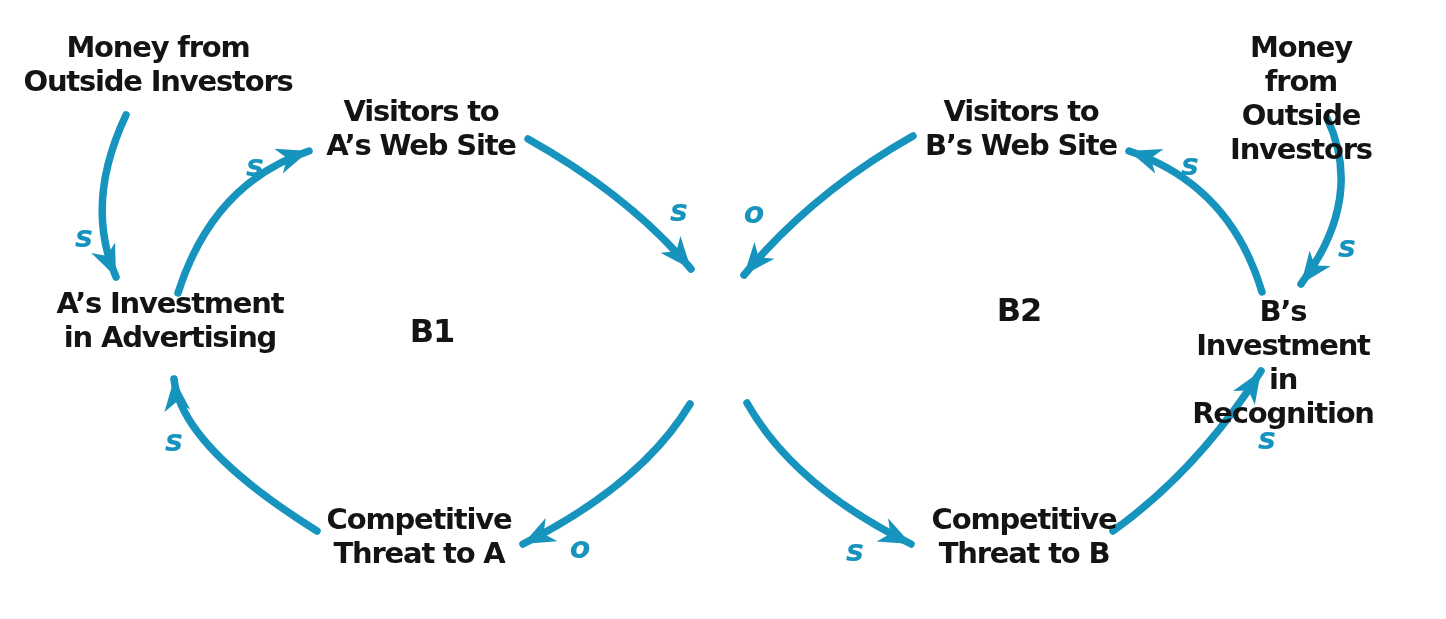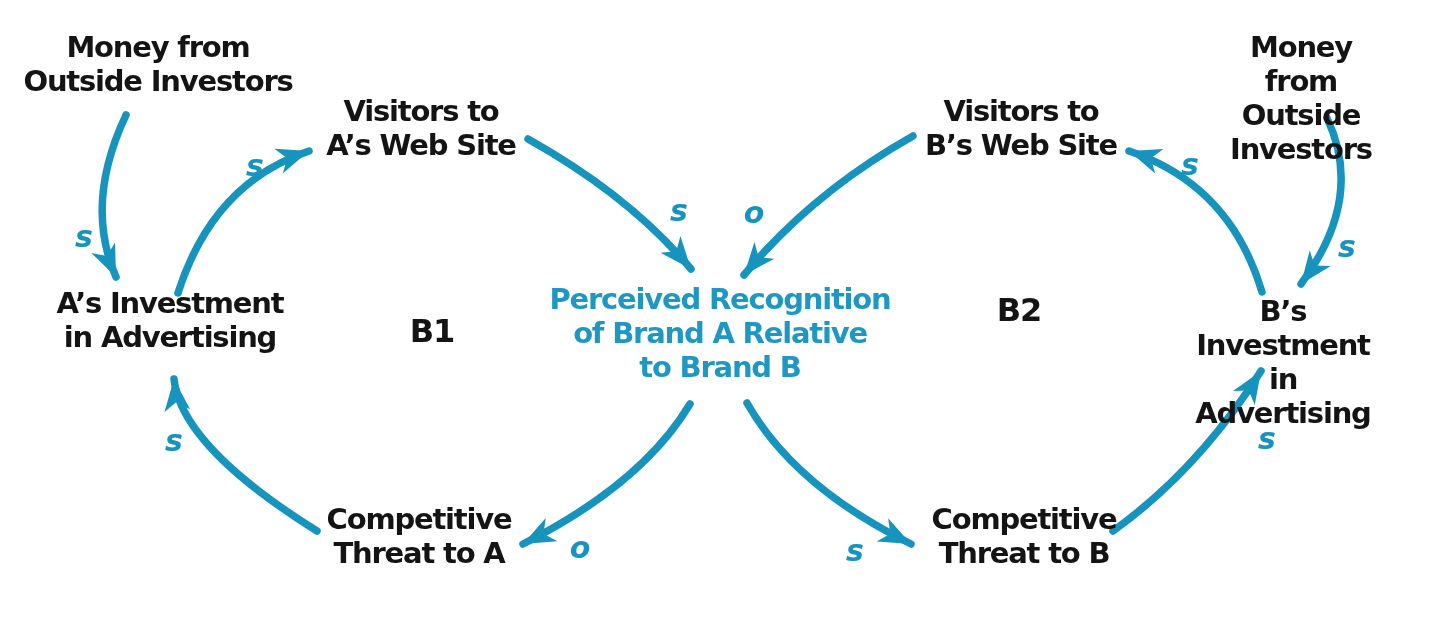--- a/index.html
+++ b/index.html
@@ -80,35 +80,32 @@
 
   <div class="node" style="left:158px; top:30px">Money from
 Outside Investors</div>
 
   <div class="node" style="left:421px; top:94px">Visitors to
 A’s Web Site</div>
 
   <div class="node" style="left:170px; top:286px">A’s Investment
 in Advertising</div>
 
-  <div class="node center-node" style="left:720px; top:282px">Perceived Recognition
-of Brand A Relative
-to Brand B</div>
 
   <div class="node" style="left:419px; top:502px">Competitive
 Threat to A</div>
 
   <div class="node" style="left:1021px; top:94px">Visitors to
 B’s Web Site</div>
 
   <div class="node" style="left:1301px; top:30px">Money from
 Outside Investors</div>
 
   <div class="node" style="left:1283px; top:294px">B’s Investment
-in Advertising</div>
+in Recognition</div>
 
   <div class="node" style="left:1024px; top:502px">Competitive
 Threat to B</div>
 
   <div class="loop-label" style="left:432px; top:331px">B1</div>
 
   <div class="loop-label" style="left:1019px; top:310px">B2</div>
 
   <span class="polarity" style="left:84px; top:236px">s</span>
 

